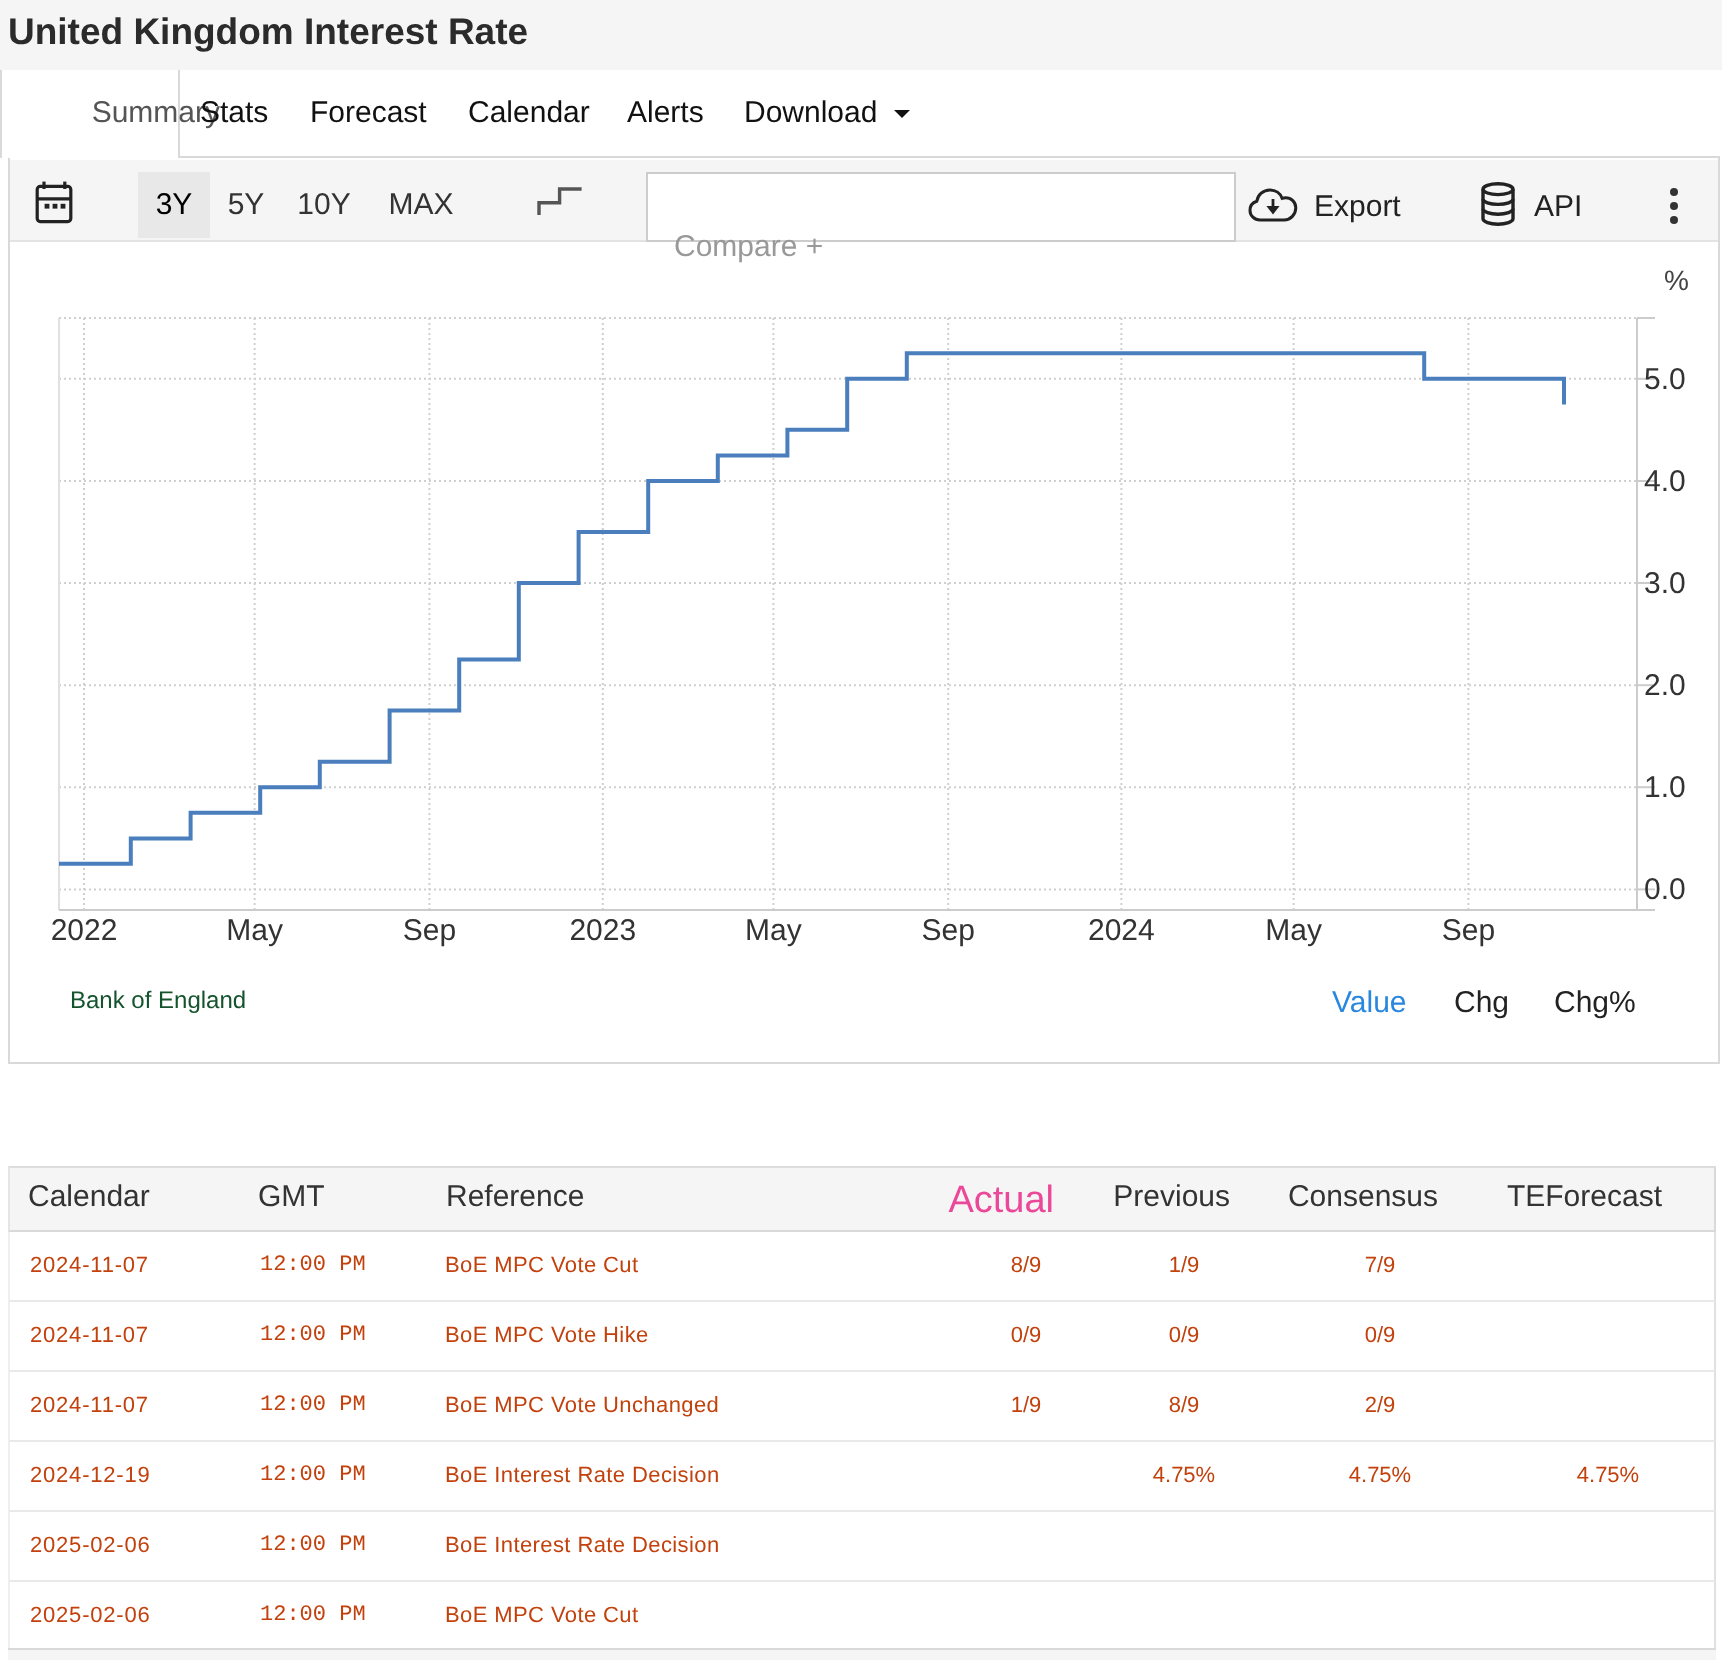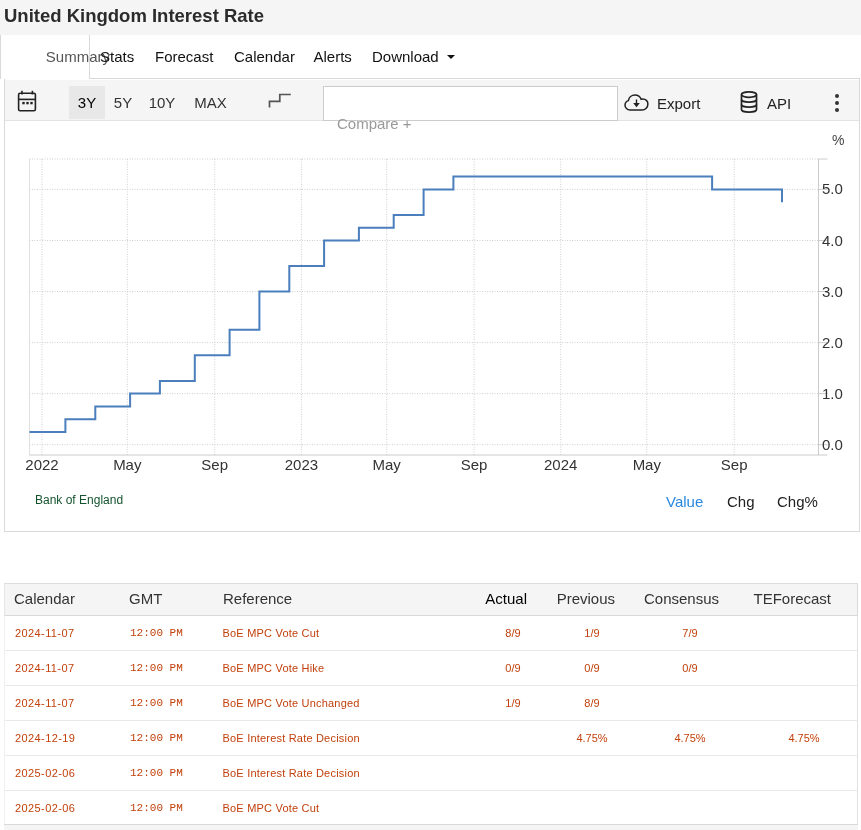--- a/index.html
+++ b/index.html
@@ -139,21 +139,21 @@
 
   <div class="abs" style="left:35px;top:493px;font-size:12px;color:#14532d;">Bank of England</div>
   <div class="abs" style="left:666px;top:492.5px;font-size:15px;color:#2a87e0;">Value</div>
   <div class="abs" style="left:727px;top:492.5px;font-size:15px;color:#222;">Chg</div>
   <div class="abs" style="left:777px;top:492.5px;font-size:15px;color:#222;">Chg%</div>
 
   <div class="abs" style="left:4px;top:583px;width:854px;height:33px;background:#f5f5f5;border-top:1px solid #ddd;border-left:1px solid #e5e5e5;border-right:1px solid #d9d9d9;border-bottom:1px solid #d9d9d9;"></div>
   <div class="abs thead" style="left:14px;top:590px;font-size:15px;color:#333;">Calendar</div>
   <div class="abs thead" style="left:129px;top:590px;font-size:15px;color:#333;">GMT</div>
   <div class="abs thead" style="left:223px;top:590px;font-size:15px;color:#333;">Reference</div>
-  <div class="abs thead" style="right:334px;top:590px;font-size:15px;color:#000000;">Actual</div>
+  <div class="abs thead" style="right:334px;top:590px;font-size:19px;color:#ec4899;">Actual</div>
   <div class="abs thead" style="right:246px;top:590px;font-size:15px;color:#333;">Previous</div>
   <div class="abs thead" style="right:142px;top:590px;font-size:15px;color:#333;">Consensus</div>
   <div class="abs thead" style="right:30px;top:590px;font-size:15px;color:#333;">TEForecast</div>
 
   <div class="row" style="top:616px;">
       <span class="c1">2024-11-07</span>
       <span class="c2">12:00 PM</span>
       <span class="c3">BoE MPC Vote Cut</span>
       <span class="v v1">8/9</span>
       <span class="v v2">1/9</span>
@@ -166,20 +166,21 @@
       <span class="v v1">0/9</span>
       <span class="v v2">0/9</span>
       <span class="v v3">0/9</span>
     </div>
   <div class="row" style="top:686px;">
       <span class="c1">2024-11-07</span>
       <span class="c2">12:00 PM</span>
       <span class="c3">BoE MPC Vote Unchanged</span>
       <span class="v v1">1/9</span>
       <span class="v v2">8/9</span>
+      <span class="v v3">2/9</span>
     </div>
   <div class="row" style="top:721px;">
       <span class="c1">2024-12-19</span>
       <span class="c2">12:00 PM</span>
       <span class="c3">BoE Interest Rate Decision</span>
       <span class="v v2">4.75%</span>
       <span class="v v3">4.75%</span>
       <span class="v v4">4.75%</span>
     </div>
   <div class="row" style="top:756px;">

